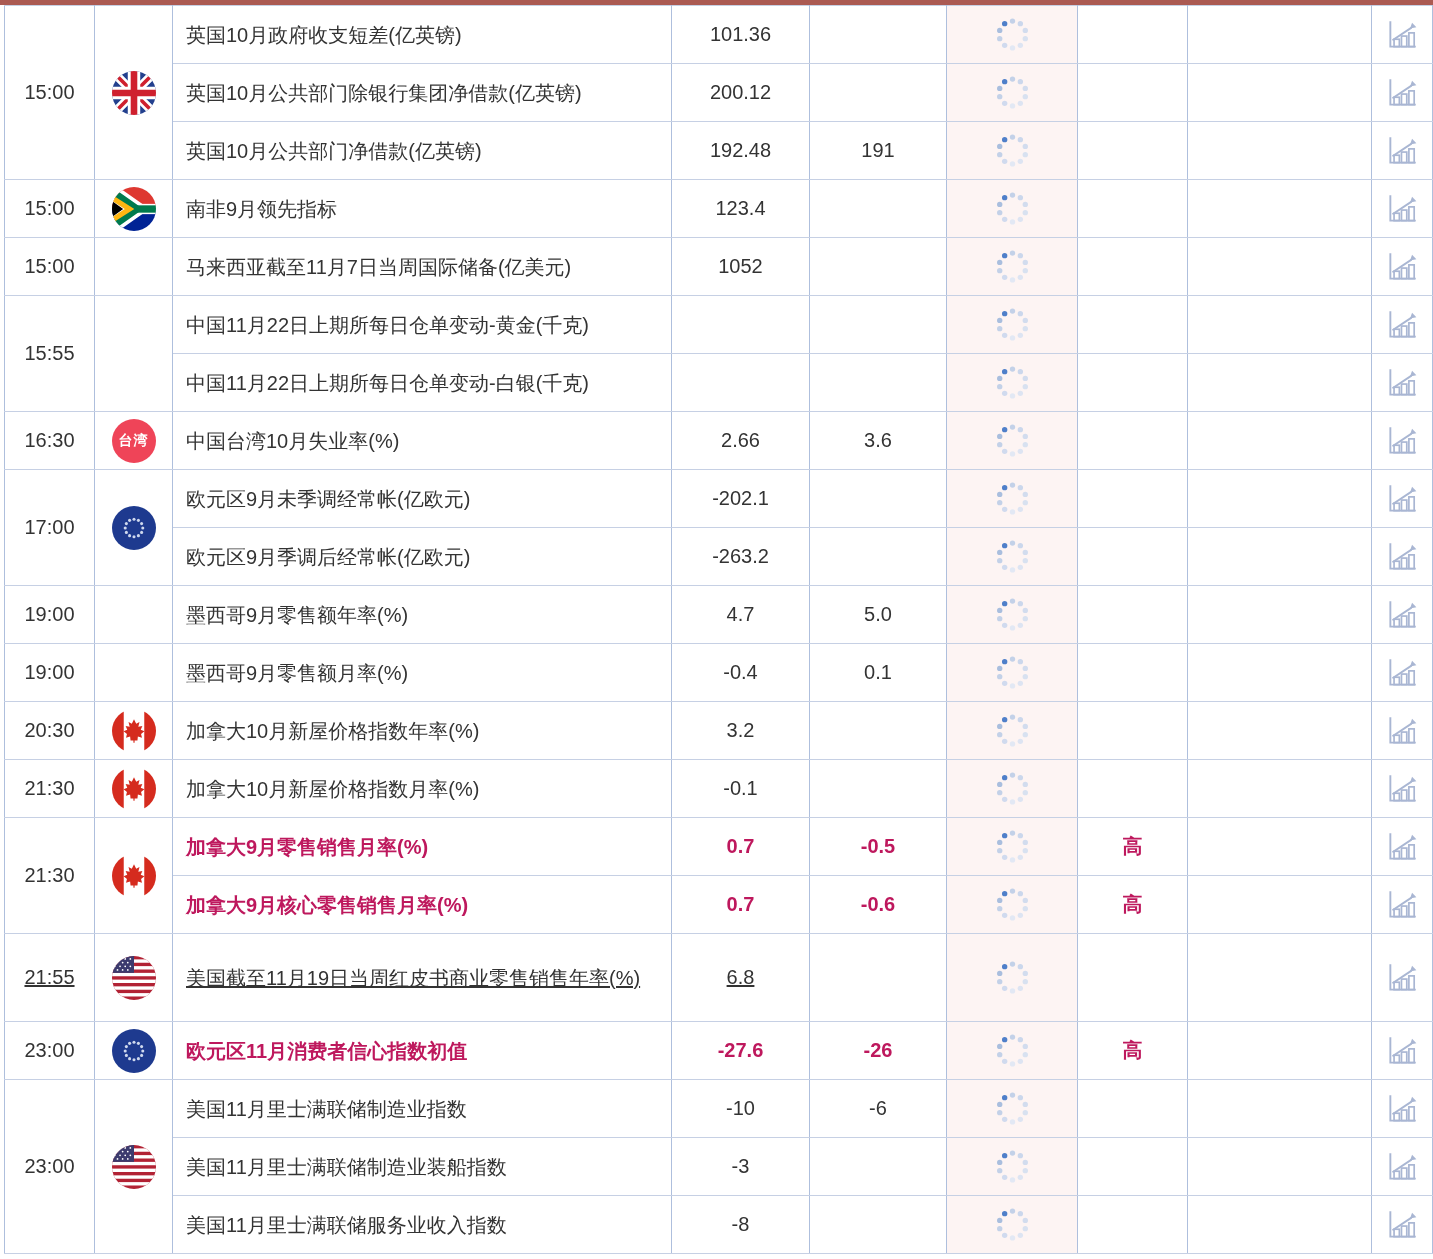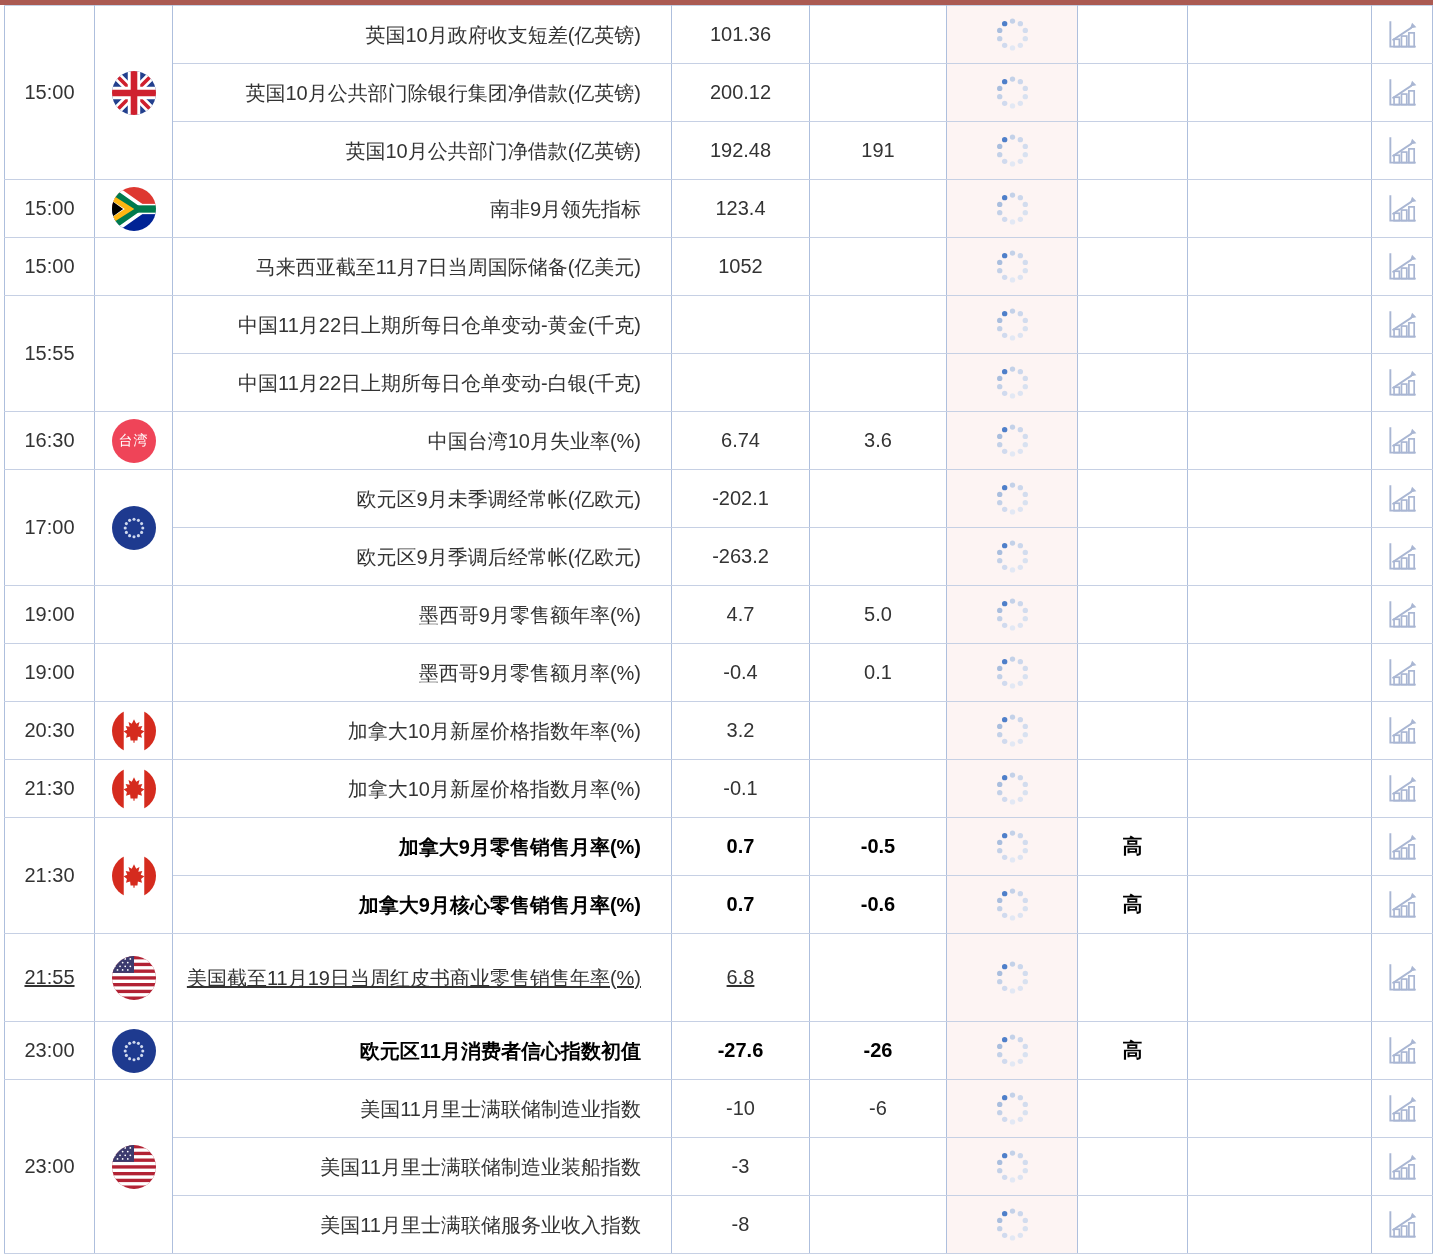--- a/index.html
+++ b/index.html
@@ -6,27 +6,27 @@
   body{font-family:"Liberation Sans","DejaVu Sans",sans-serif;color:#333;}
   .top-accent{height:5px;background:#ab5a52;width:100%;}
   .table-wrap{margin-left:4px;}
   table{border-collapse:collapse;table-layout:fixed;width:1428px;}
   td{border-left:1px solid #aebfdd;border-right:1px solid #aebfdd;
      border-top:1px solid #c6d0e4;border-bottom:1px solid #c6d0e4;
      font-size:20px;color:#333;text-align:center;vertical-align:middle;padding:0;
      overflow:hidden;}
   tr{height:58px;}
   tr.tall{height:88px;text-decoration:underline;}
-  .event-cell{text-align:right;padding:6px 30px 6px 13px;line-height:1.7;border-radius:16px;}
-  .hl{color:#000000;font-weight:bold;}
+  .event-cell{text-align:left;padding:6px 30px 6px 13px;line-height:1.7;border-radius:16px;}
+  .hl{color:#be185d;font-weight:bold;}
   .spinner-cell{background:#fdf4f3;}
   .flag-wrap{position:relative;width:44px;height:44px;display:inline-block;vertical-align:middle;}
   .flag-wrap svg{width:44px;height:44px;display:block;}
   .tw-label{position:absolute;inset:0;display:flex;align-items:center;justify-content:center;
-            color:#fff;font-size:14px;font-weight:normal;letter-spacing:1px;}
+            color:#fff;font-size:14px;font-weight:bold;letter-spacing:1px;}
   .icon-chart{color:#a9b6d3;width:36px;height:34px;display:inline-block;vertical-align:middle;cursor:pointer;}
   .icon-spinner{width:33px;height:33px;display:inline-block;vertical-align:middle;}
 </style>
 </head>
 <body>
 
 <svg width="0" height="0" style="position:absolute" aria-hidden="true">
   <defs>
     <clipPath id="clip-circle">
         <circle cx="30" cy="30" r="30"></circle>
@@ -260,21 +260,21 @@
           <td><span class="icon-chart"><svg width="36" height="34">
                 <use href="#sym-chart"></use>
               </svg></span></td>
         </tr>
         <tr>
           <td rowspan="1" class="time-cell">16:30</td>
           <td rowspan="1"><span class="flag-wrap"><svg>
                 <use href="#sym-flag-tw"></use>
               </svg><span class="tw-label">台湾</span></span></td>
           <td class="event-cell">中国台湾10月失业率(%)</td>
-          <td class="">6.74</td>
+          <td class="">2.66</td>
           <td class="">3.6</td>
           <td class="spinner-cell"><span class="icon-spinner"><svg width="33" height="33">
                 <use href="#sym-spinner"></use>
               </svg></span></td>
           <td class="hl"></td>
           <td></td>
           <td><span class="icon-chart"><svg width="36" height="34">
                 <use href="#sym-chart"></use>
               </svg></span></td>
         </tr>

